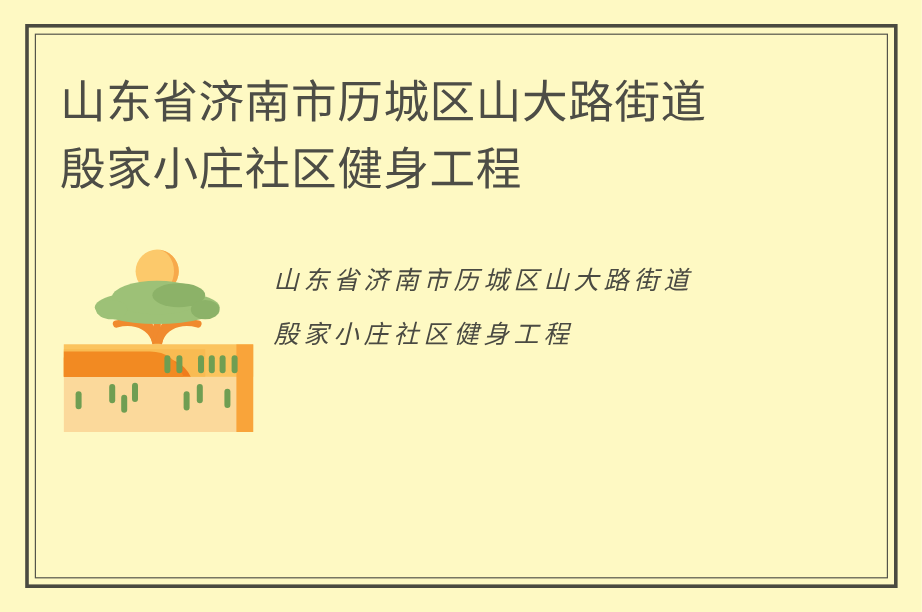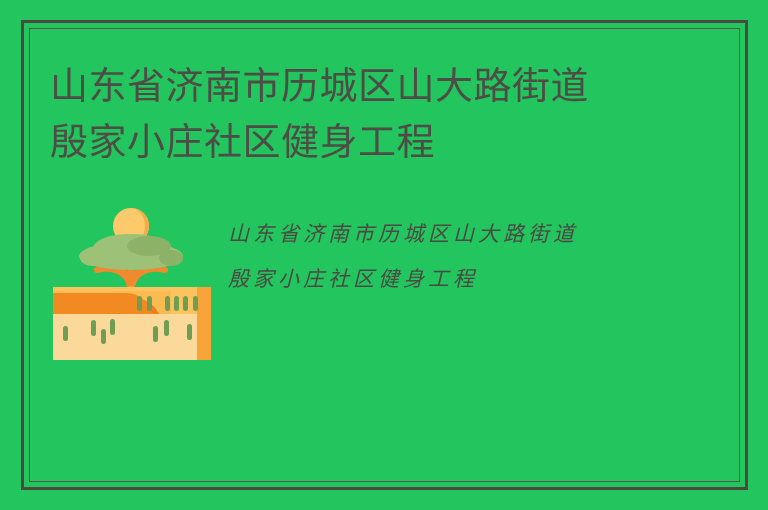--- a/index.html
+++ b/index.html
@@ -13,21 +13,21 @@
     background: #fdfdf4;
     font-family: "Liberation Sans", "DejaVu Sans", sans-serif;
     overflow: hidden;
     position: relative;
   }
 
   
   .page {
     position: absolute;
     inset: 0;
-    background: #22c55e;
+    background: #fef9c3;
   }
   .frame-outer {
     position: absolute;
     left: 21px;
     top: 20px;
     width: 727px;
     height: 470px;
     border: 3px solid #4a4a40;
     box-sizing: border-box;
     background: transparent;

